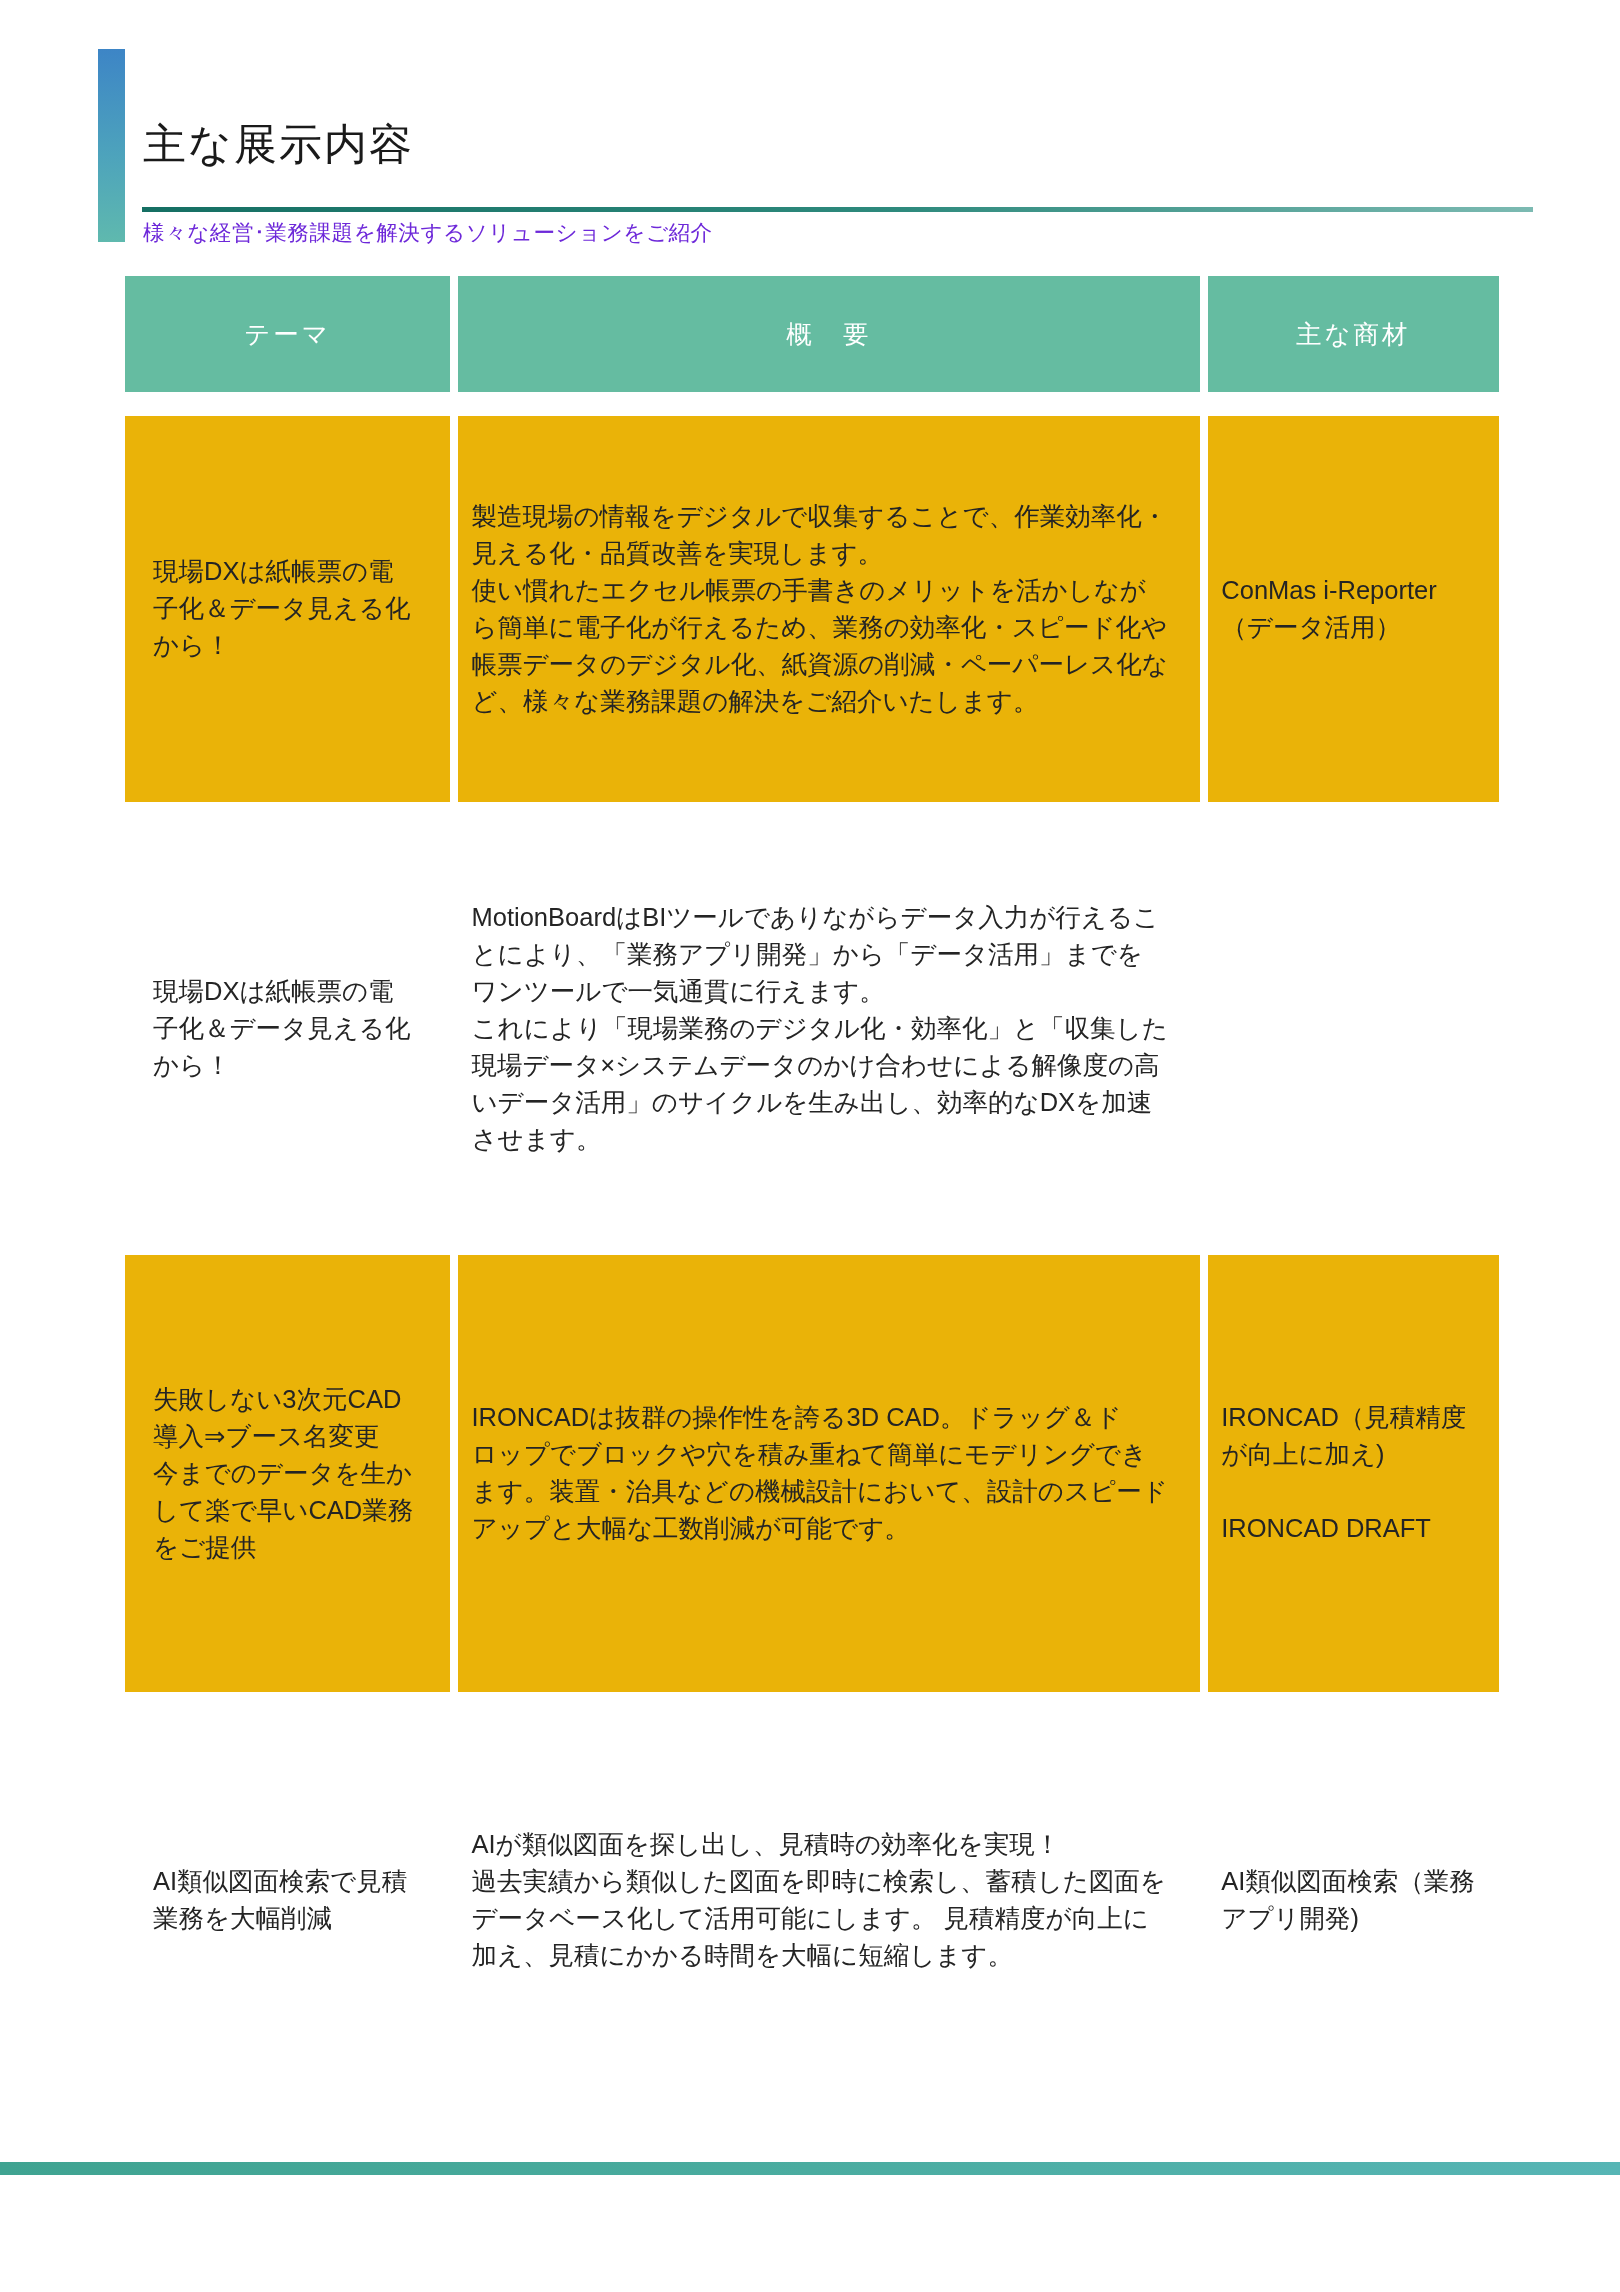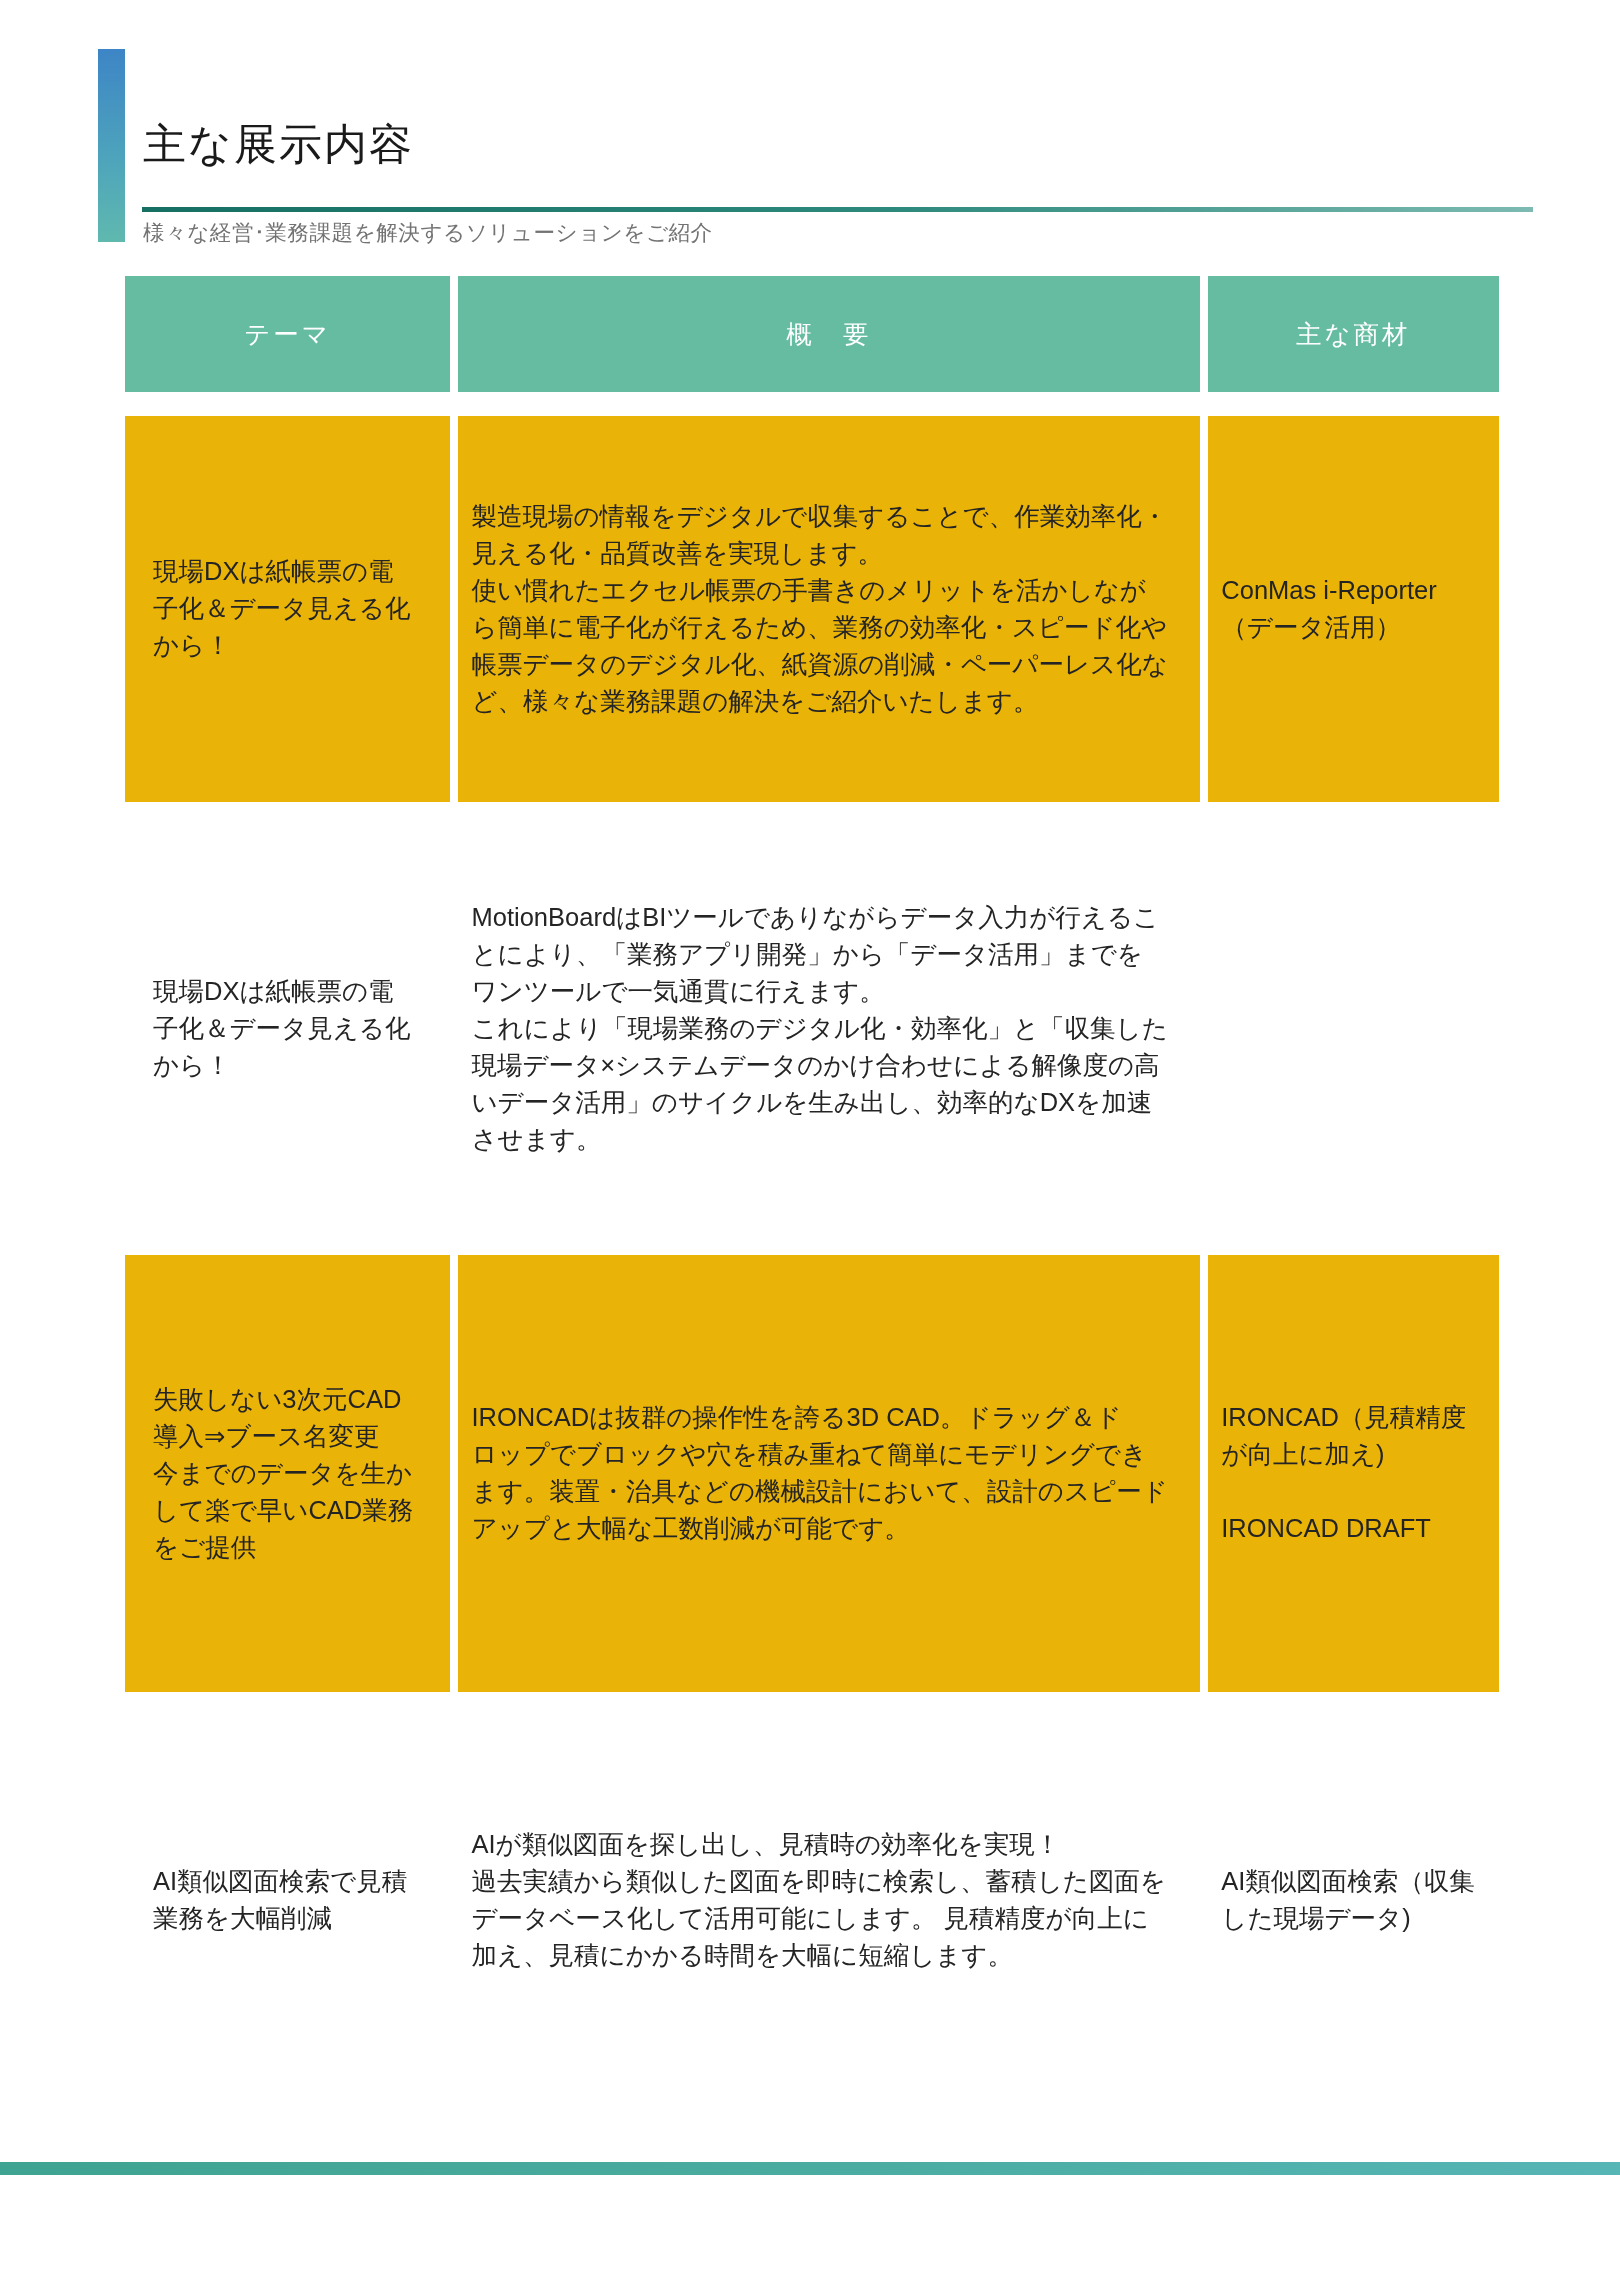--- a/index.html
+++ b/index.html
@@ -14,21 +14,21 @@
   .title{
     position:absolute;left:143px;top:120px;margin:0;
     font-size:43px;font-weight:500;letter-spacing:2px;color:#1a1a1a;line-height:1.15;
   }
   .title-rule{
     position:absolute;left:142px;top:207px;width:1391px;height:4.9px;
     background:linear-gradient(90deg,#156f63 0%,#2e8a7d 55%,#7cbab2 100%);
   }
   .subtitle{
     position:absolute;left:143px;top:218px;margin:0;
-    font-size:21.6px;color:#737373;letter-spacing:0.5px;
+    font-size:21.6px;color:#6d28d9;letter-spacing:0.5px;
   }
   .table{position:absolute;left:125px;top:276px;width:1374px;}
   .row{display:grid;grid-template-columns:325px 742px 291px;column-gap:7.8px;}
   .row.header{height:116px;}
   .hgap{height:23.5px;}
   .r1{height:386px;}
   .r2{height:453px;}
   .r3{height:437px;}
   .r4{height:416px;}
   .cell{
@@ -113,21 +113,21 @@
 
     <div class="row r4">
       <div class="cell theme">
         <span>AI類似図面検索で見積業務を大幅削減</span>
       </div>
       <div class="cell overview">
         <span>AIが類似図面を探し出し、見積時の効率化を実現！
 過去実績から類似した図面を即時に検索し、蓄積した図面をデータベース化して活用可能にします。 見積精度が向上に加え、見積にかかる時間を大幅に短縮します。</span>
       </div>
       <div class="cell products">
-        <span>AI類似図面検索（収集した現場データ)</span>
+        <span>AI類似図面検索（業務アプリ開発)</span>
       </div>
     </div>
   </div>
 
   <p class="footnote">※ 当内容は今後変更となる場合がございます。</p>
   <div class="bottom-bar"></div>
 </div>
 
 
 </body></html>

